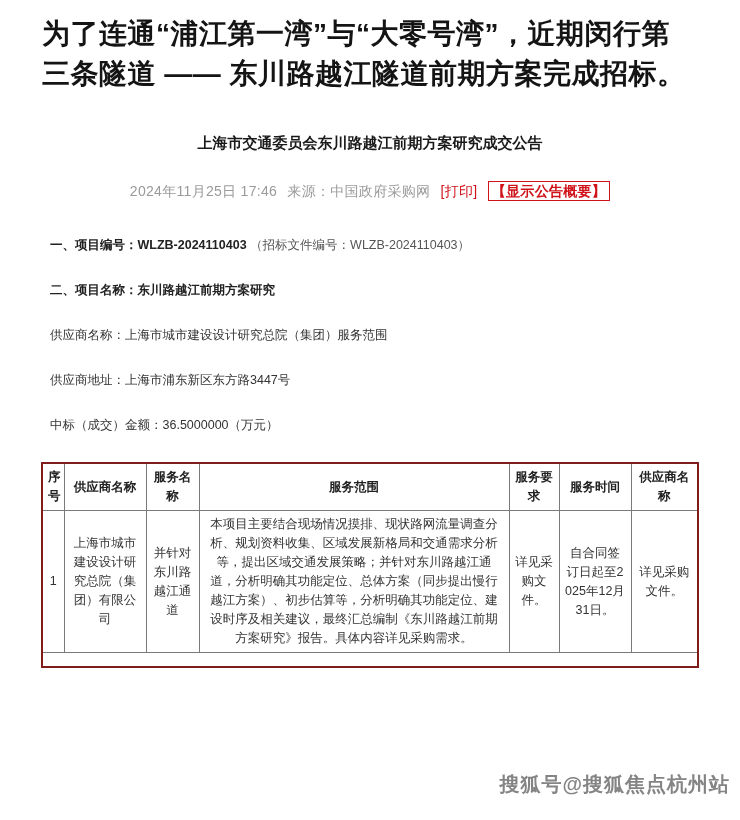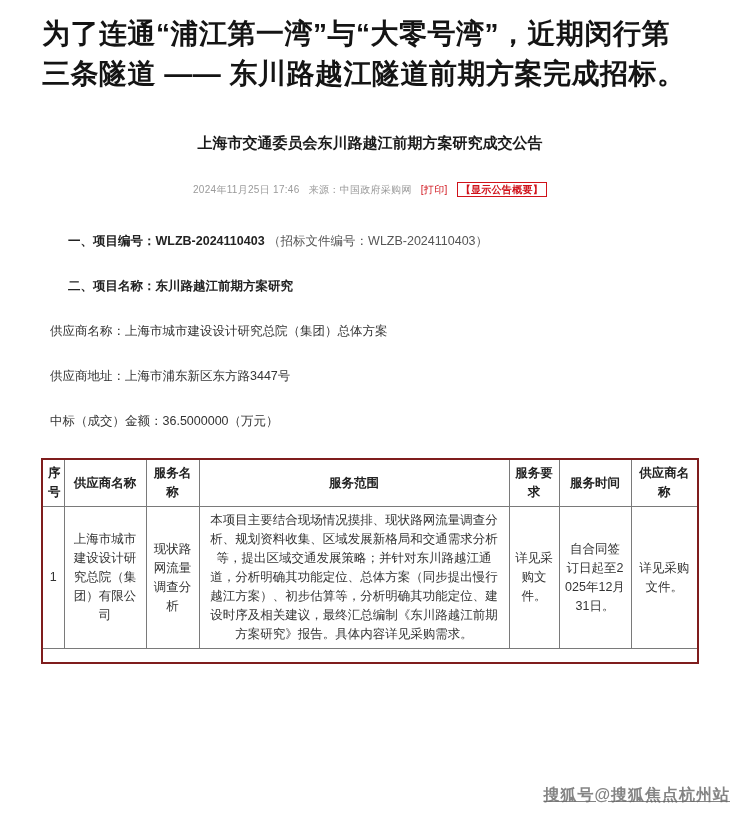--- a/index.html
+++ b/index.html
@@ -24,39 +24,39 @@
   .title {
     margin: 40px 20px 0 20px;
     text-align: center;
     font-size: 15px;
     font-weight: 700;
     color: #1a1a1a;
   }
   .meta {
     margin-top: 30px;
     text-align: center;
-    font-size: 10px;
+    font-size: 14px;
     color: #9a9a9a;
     letter-spacing: 0.3px;
   }
   .meta span { margin: 0 3px; }
   .meta .red { color: #d0121a; cursor: pointer; }
   .meta .red-box {
     color: #d0121a;
     border: 1px solid #d0121a;
     padding: 1px 3px;
     font-weight: 700;
     cursor: pointer;
   }
   .sections {
     margin: 36px 50px 0 50px;
     font-size: 12.5px;
   }
   .sec { margin-bottom: 28px; line-height: 17px; }
-  .sec.bold { font-weight: 700; color: #222; margin-left: 18px; }
+  .sec.bold { font-weight: 700; color: #222; }
   .sec .note { font-weight: 400; color: #555; }
   .sec.normal { color: #333; }
   table.info-table {
     width: 656px;
     margin: 6px auto 0 auto;
     border-collapse: collapse;
     border: 2px solid #7f1d1d;
     table-layout: fixed;
   }
   table.info-table th, table.info-table td {
@@ -76,28 +76,27 @@
   }
   td.scope {
     text-align: justify;
     padding: 8px 10px;
     line-height: 22px;
   }
   tr.empty-row td { height: 14px; padding: 0; }
   .watermark {
     position: absolute;
     right: 6px;
-    bottom: 12px;
-    font-size: 16px;
+    bottom: 20px;
+    font-size: 20px;
     font-weight: 700;
     color: rgba(105, 105, 105, 0.82);
     background: rgba(255, 255, 255, 0.35);
     padding: 2px 4px;
     letter-spacing: 1px;
-    text-decoration: underline;
   }
 </style>
 </head>
 <body>
 
 <div class="page">
 
   <p class="intro">为了连通“浦江第一湾”与“大零号湾”，近期闵行第三条隧道 —— 东川路越江隧道前期方案完成招标。</p>
 
   <h1 class="title">上海市交通委员会东川路越江前期方案研究成交公告</h1>
@@ -108,21 +107,21 @@
     <span class="red">[打印]</span>
     <span class="red-box">【显示公告概要】</span>
   </div>
 
   <div class="sections">
     <div class="sec bold">
       <span>一、项目编号：WLZB-2024110403</span>
       <span class="note">（招标文件编号：WLZB-2024110403）</span>
     </div>
     <div class="sec bold">二、项目名称：东川路越江前期方案研究</div>
-    <div class="sec normal">供应商名称：上海市城市建设设计研究总院（集团）总体方案</div>
+    <div class="sec normal">供应商名称：上海市城市建设设计研究总院（集团）服务范围</div>
     <div class="sec normal">供应商地址：上海市浦东新区东方路3447号</div>
     <div class="sec normal">中标（成交）金额：36.5000000（万元）</div>
   </div>
 
   <table class="info-table">
     <colgroup>
       <col style="width:22px">
       <col style="width:82px">
       <col style="width:53px">
       <col style="width:310px">
@@ -138,21 +137,21 @@
         <th>服务范围</th>
         <th>服务要求</th>
         <th>服务时间</th>
         <th>供应商名称</th>
       </tr>
     </thead>
     <tbody>
       <tr>
         <td>1</td>
         <td>上海市城市建设设计研究总院（集团）有限公司</td>
-        <td>现状路网流量调查分析</td>
+        <td>并针对东川路越江通道</td>
         <td class="scope">本项目主要结合现场情况摸排、现状路网流量调查分析、规划资料收集、区域发展新格局和交通需求分析等，提出区域交通发展策略；并针对东川路越江通道，分析明确其功能定位、总体方案（同步提出慢行越江方案）、初步估算等，分析明确其功能定位、建设时序及相关建议，最终汇总编制《东川路越江前期方案研究》报告。具体内容详见采购需求。</td>
         <td>详见采购文件。</td>
         <td>自合同签订日起至2025年12月31日。</td>
         <td>详见采购文件。</td>
       </tr>
       <tr class="empty-row">
         <td colspan="7"></td>
       </tr>
     </tbody>
   </table>

